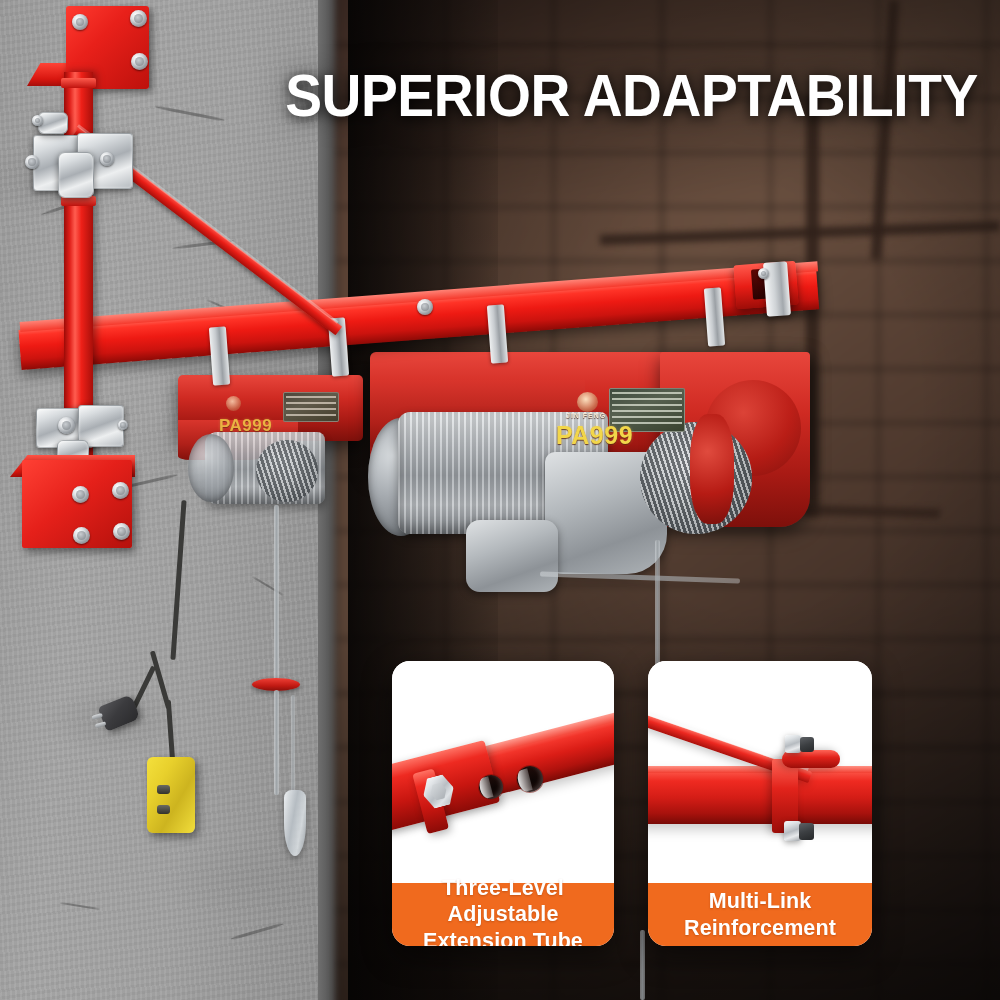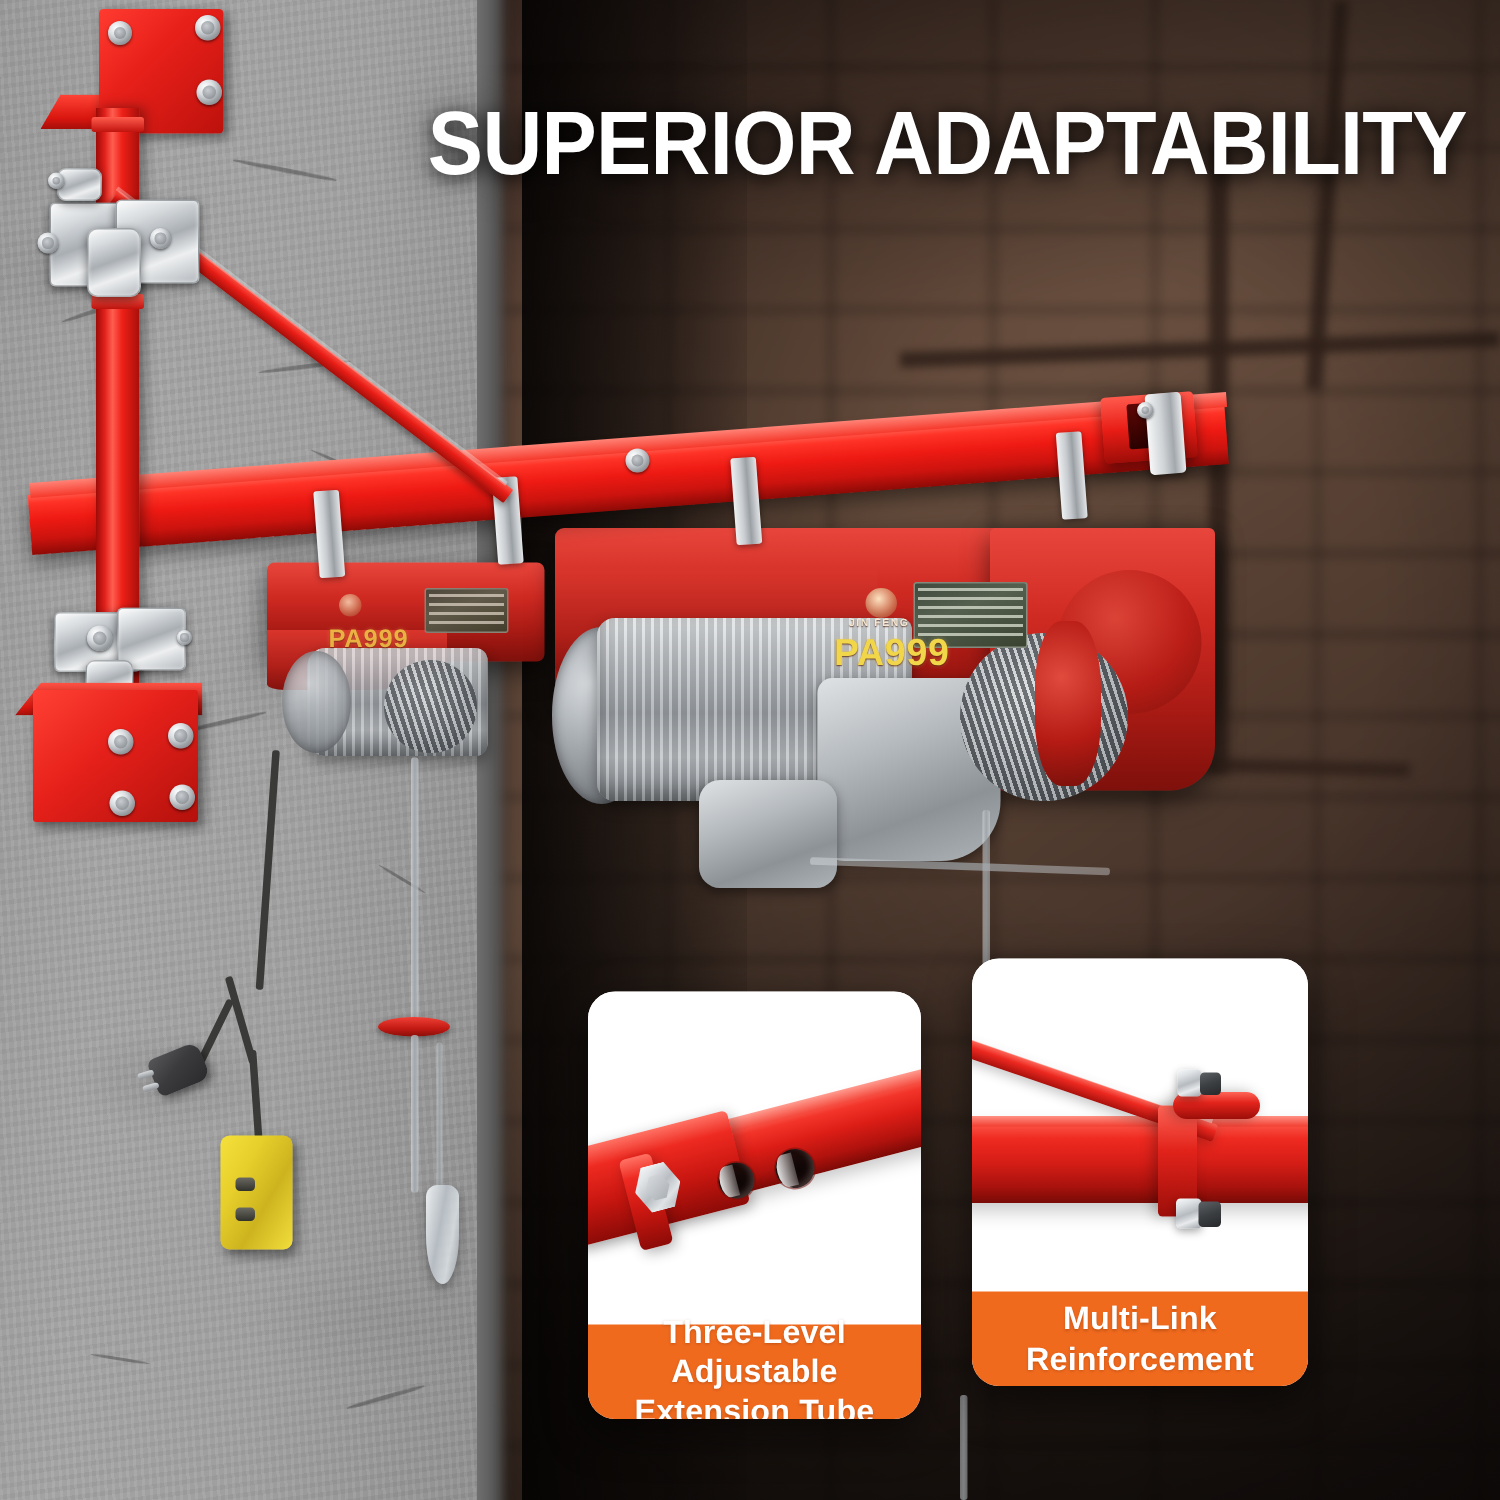--- a/index.html
+++ b/index.html
@@ -570,21 +570,21 @@
       <div class="t-hole" style="left:125px; top:105px; width:26px; height:26px; transform:rotate(-14.5deg);"></div>
     </div>
     <div class="card-caption" style="height: 63px; background: rgb(240, 106, 30);">
       <span>
         <span>Three-Level Adjustable</span><br>
         <span>Extension Tube</span>
       </span>
     </div>
   </div>
 
-  <div class="card" style="left:648px; top:639px; width:224px; height:285px;">
+  <div class="card" style="left:648px; top:661px; width:224px; height:285px;">
     <div class="card-photo" style="height:222px;">
       <div class="j-beam" style="left:-10px; top:108px; width:250px; height:55px;"></div>
       <div class="j-beam-top" style="left:-10px; top:105px; width:250px; height:7px;"></div>
       <div class="j-brace" style="left:-8px; top:52px; width:180px; height:12px; transform:rotate(19deg);"></div>
       <div class="j-brace-hi" style="left:-8px; top:49px; width:178px; height:3px; transform:rotate(19deg);"></div>
       <div class="j-collar" style="left:124px; top:98px; width:26px; height:74px;"></div>
       <div class="j-collar" style="left:134px; top:89px; width:58px; height:18px; border-radius:9px;"></div>
       <div class="j-bolt" style="left:137px; top:74px; width:16px; height:18px;"></div>
       <div class="j-nut" style="left:152px; top:76px; width:14px; height:15px;"></div>
       <div class="j-bolt" style="left:136px; top:160px; width:17px; height:20px;"></div>

